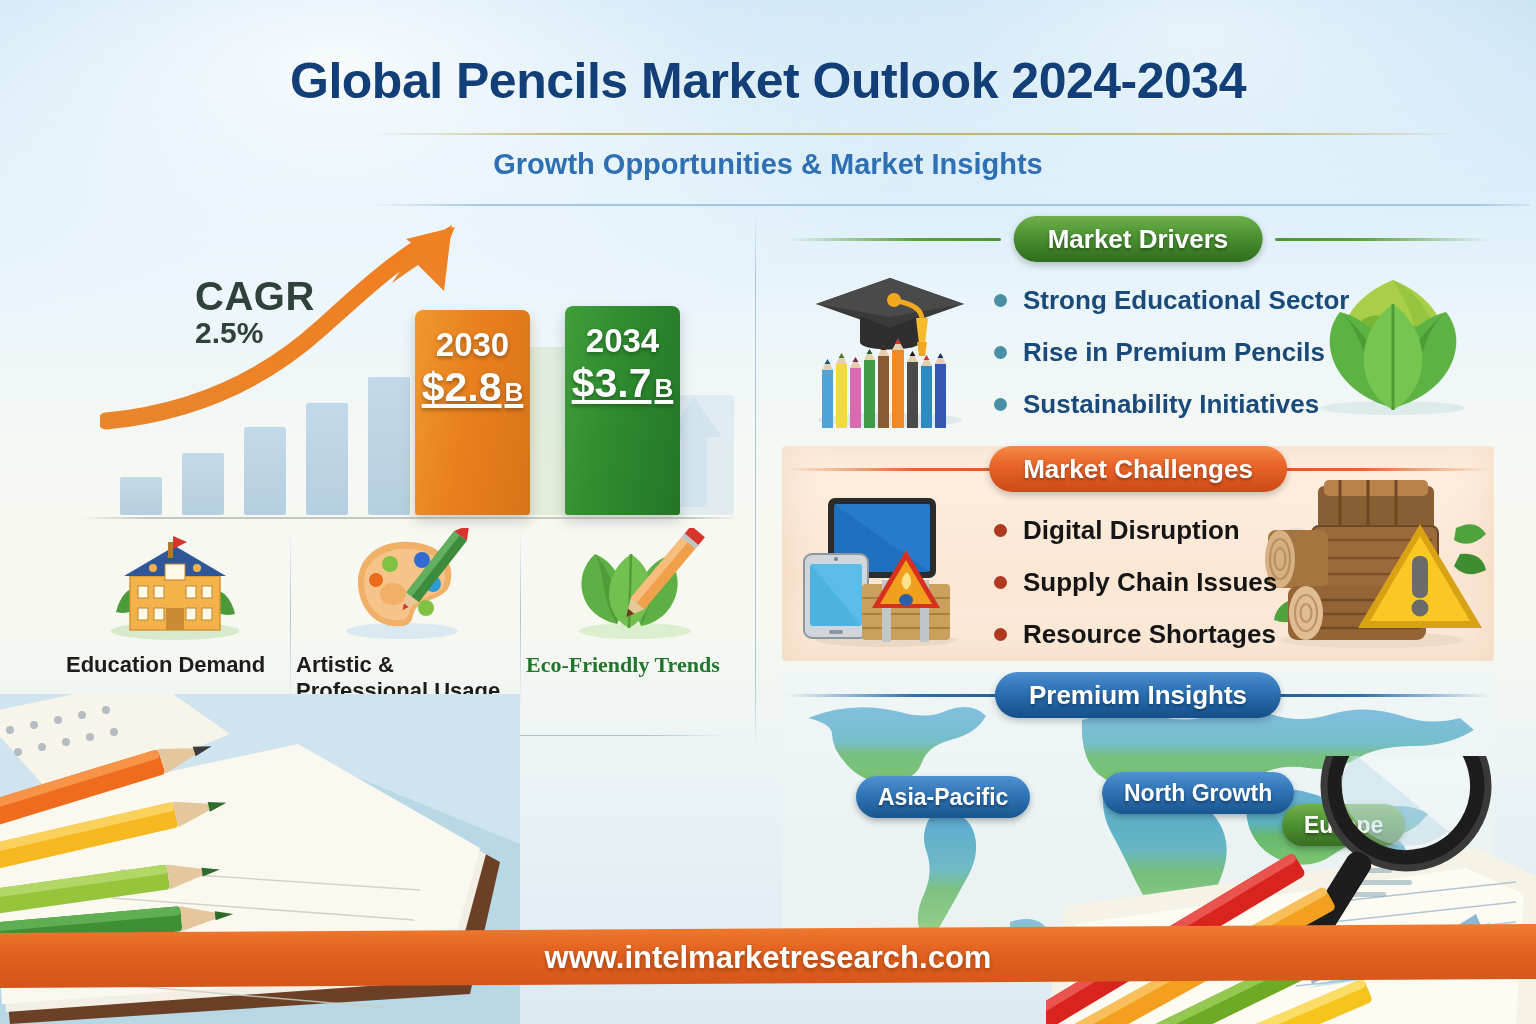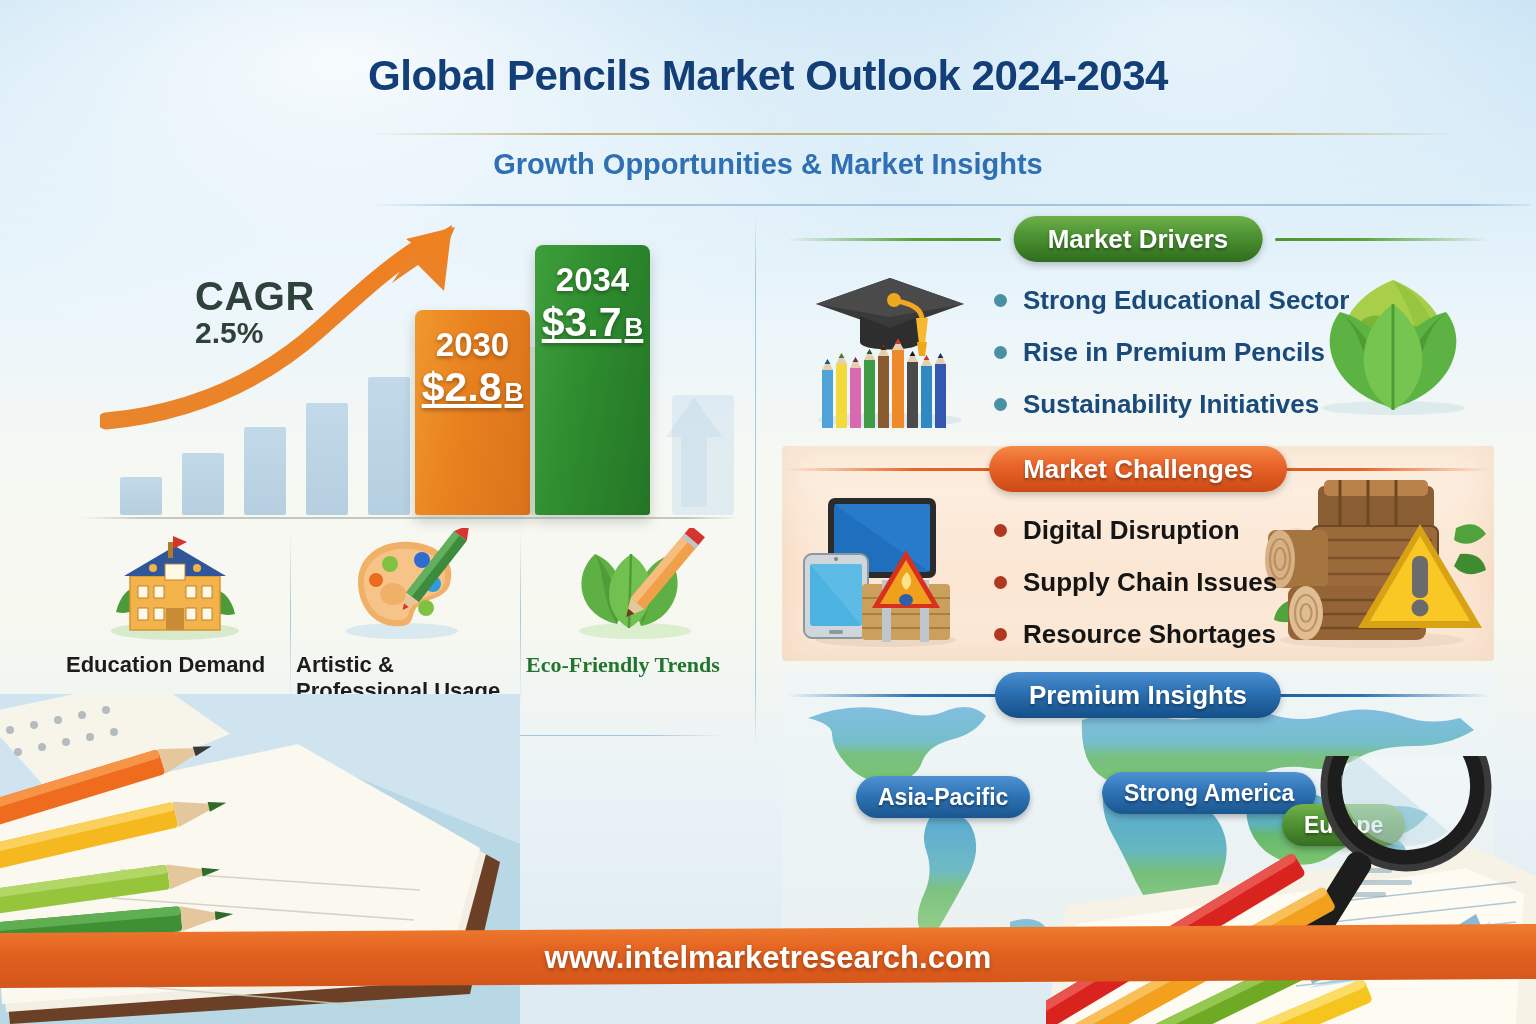--- a/index.html
+++ b/index.html
@@ -12,21 +12,21 @@
   #stage {
     position:absolute; inset:0; width:1536px; height:1024px; overflow:hidden;
     background:
       radial-gradient(ellipse 900px 420px at 22% 6%, rgba(255,255,255,.85), rgba(255,255,255,0) 70%),
       radial-gradient(ellipse 700px 300px at 78% 3%, rgba(255,255,255,.6), rgba(255,255,255,0) 70%),
       linear-gradient(180deg,#bfdff3 0%,#d8ecf8 16%,#eaf5fb 30%,#f6f8f3 45%,#f7f8f0 60%,#e9f2f6 78%,#dceaf2 100%);
   }
   
   .title {
     position:absolute; left:0; right:0; top:52px; text-align:center;
-    font-size:42px; font-weight:bold; color:#123f77; letter-spacing:-.5px;
+    font-size:50px; font-weight:bold; color:#123f77; letter-spacing:-.5px;
     text-shadow:0 1px 0 rgba(255,255,255,.7);
   }
   .title-rule {
     position:absolute; left:370px; width:1090px; top:133px; height:2px;
     background:linear-gradient(90deg,rgba(190,170,90,0) 0%,rgba(183,160,80,.75) 18%,rgba(183,160,80,.75) 82%,rgba(190,170,90,0) 100%);
   }
   .subtitle {
     position:absolute; left:0; right:0; top:148px; text-align:center;
     font-size:29px; font-weight:bold; color:#2f6fb3;
   }
@@ -48,21 +48,21 @@
   .cagr .l1 { font-size:40px; letter-spacing:.5px;}
   .cagr .l2 { font-size:30px; }
   .bigbar { position:absolute; bottom:0; border-radius:8px 8px 3px 3px; box-shadow:0 6px 14px rgba(0,0,0,.18); }
   .bigbar .lbl { position:absolute; left:0; right:0; text-align:center; color:#fff;
      font-weight:bold; text-shadow:0 2px 4px rgba(0,0,0,.35); }
   .bigbar .yr { top:16px; font-size:33px; }
   .bigbar .val { top:54px; font-size:41px;text-decoration:underline; }
   .bigbar .val .unit { font-size:26px; margin-left:3px; }
   .bar-2024 { left:355px; width:115px; height:205px;
      background:linear-gradient(100deg,#f0982e 0%,#e8801e 45%,#d9731a 100%); }
-  .bar-2034 { left:475px; width:115px; height:270px;
+  .bar-2034 { left:505px; width:115px; height:209px;
      background:linear-gradient(100deg,#3f9f3b 0%,#2e8b2e 45%,#247526 100%); }
   .arrow-svg { position:absolute; left:40px; top:10px; }
   
   .cards { position:absolute; left:60px; top:522px; width:690px; height:210px; display:flex; }
   .card { flex:1; position:relative; text-align:left; }
   .card + .card::before { content:""; position:absolute; left:0; top:6px; bottom:26px; width:1px;
      background:linear-gradient(180deg,rgba(150,190,215,0),rgba(150,185,210,.8),rgba(150,190,215,0)); }
   .card .ico { height:118px; display:flex; align-items:flex-end; justify-content:center; }
   .card .cap { margin-top:12px; font-size:22px; font-weight:bold; color:#1c1c1c; line-height:1.18; padding:0 6px;}
   .card.eco .cap { color:#21752c;font-family:Liberation Serif, serif; }
@@ -480,21 +480,21 @@
 
     <div style="position:absolute;inset:0;background:linear-gradient(180deg,rgba(235,245,250,.45),rgba(248,250,240,.18) 55%,rgba(250,248,238,.45));"></div>
 
     <div class="badge-wrap">
       <div class="badge-line l bl-blue"></div>
       <div class="badge-line r bl-blue r"></div>
       <div class="badge blue">Premium Insights</div>
     </div>
 
     <div class="pill blue" style="left:74px;top:104px;text-align:center;">Asia-Pacific</div>
-    <div class="pill blue" style="left:320px;top:100px;">Strong America</div>
+    <div class="pill blue" style="left:320px;top:100px;">North Growth</div>
     <div class="pill green" style="left:500px;top:132px;">Europe</div>
   </div>
 
   <div class="photo-left">
     <svg width="520" height="330" viewBox="0 0 520 330">
       <rect width="520" height="330" fill="#cfe4ee"></rect>
       <path d="M-20 120 L300 60 L520 150 L520 330 L-20 330 Z" fill="#b8d8e6"></path>
       <path d="M-10 130 L310 64 L500 168 L470 300 L10 330 Z" fill="#6b4026"></path>
       <path d="M-10 122 L300 56 L486 160 L452 286 L6 318 Z" fill="#f3efe4"></path>
       <path d="M-10 116 L298 50 L480 154 L446 278 L2 310 Z" fill="#fbf8ef"></path>

